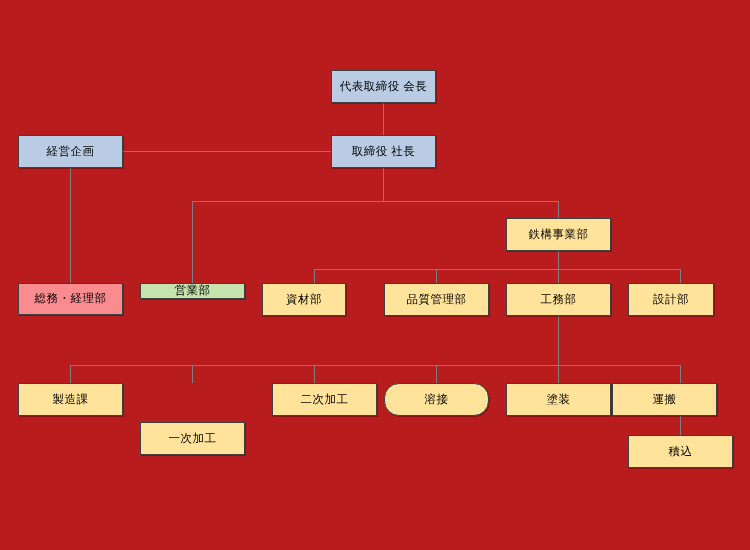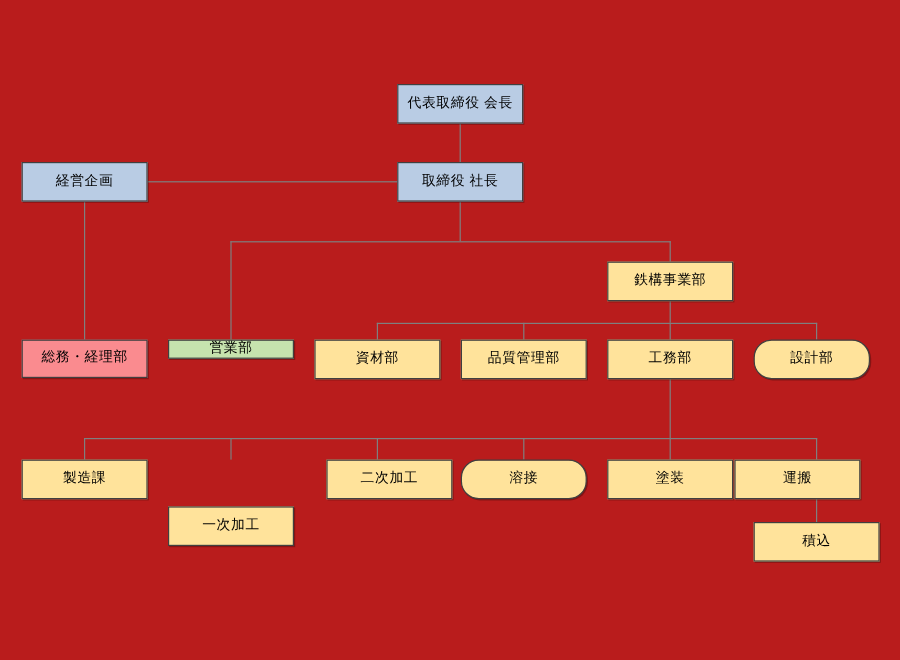--- a/index.html
+++ b/index.html
@@ -92,30 +92,30 @@
       </div>
       <div class="node yellow" style="left: 506px; top: 218px; width: 105px; height: 33px;">
         <span class="node-label">鉄構事業部</span>
       </div>
       <div class="node pink" style="left: 18px; top: 283px; width: 105px; height: 32px;">
         <span class="node-label">総務・経理部</span>
       </div>
       <div class="node green" style="left: 140px; top: 283px; width: 105px; height: 16px;">
         <span class="node-label">営業部</span>
       </div>
-      <div class="node yellow" style="left: 262px; top: 283px; width: 105px; height: 33px;">
+      <div class="node yellow" style="left: 262px; top: 283px; width: 84px; height: 33px;">
         <span class="node-label">資材部</span>
       </div>
       <div class="node yellow" style="left: 384px; top: 283px; width: 105px; height: 33px;">
         <span class="node-label">品質管理部</span>
       </div>
       <div class="node yellow" style="left: 506px; top: 283px; width: 105px; height: 33px; font-family: Liberation Serif, serif;">
         <span class="node-label">工務部</span>
       </div>
-      <div class="node yellow" style="left: 628px; top: 283px; width: 97px; height: 33px; border-radius: 15px;">
+      <div class="node yellow" style="left: 628px; top: 283px; width: 86px; height: 33px;">
         <span class="node-label">設計部</span>
       </div>
       <div class="node yellow" style="left: 18px; top: 383px; width: 105px; height: 33px;">
         <span class="node-label">製造課</span>
       </div>
       <div class="node yellow" style="left: 140px; top: 383px; width: 105px; height: 33px; margin-top: 39px;">
         <span class="node-label">一次加工</span>
       </div>
       <div class="node yellow" style="left: 262px; top: 383px; width: 105px; height: 33px; margin-left: 10px;">
         <span class="node-label">二次加工</span>

